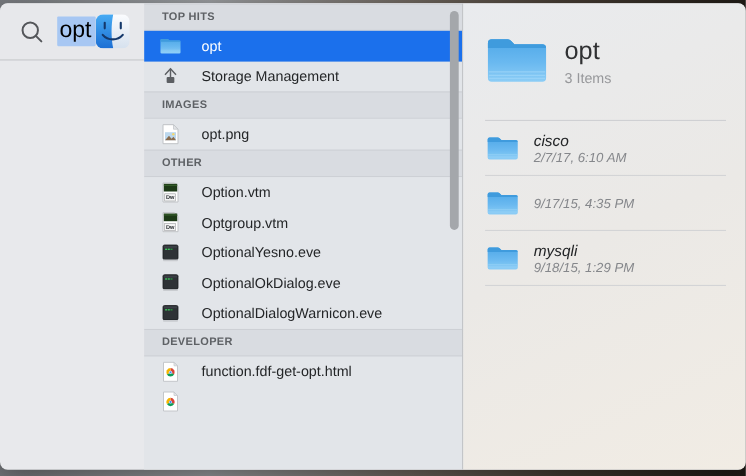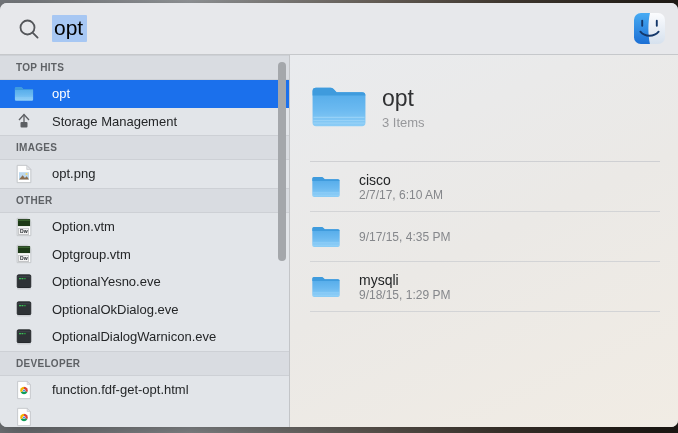--- a/index.html
+++ b/index.html
@@ -7,21 +7,21 @@
   body {
     font-family:"Liberation Sans", sans-serif;
     background:linear-gradient(90deg,#76797d 0%,#9a9da0 28%,#6e665e 55%,#453c33 75%,#201b16 100%);
     position:relative;
   }
   .window {
     position:absolute; left:0; right:0; top:3px; bottom:6px;
     border-radius:7px; overflow:hidden;
     background:#e8e9ec;
     box-shadow:0 8px 28px rgba(0,0,0,.4);
-    display:flex; flex-direction:column;justify-content:space-between;
+    display:flex; flex-direction:row;justify-content:space-between;
   }
   
   .searchbar {
     flex:none; height:52px; background:#e7e8eb;
     border-bottom:1px solid #c6c8cb;
     display:flex; align-items:center; padding:0 13px;
   }
   .mag { width:24px; height:24px; margin:0 11px 0 4px; flex:none; }
   .mag svg { width:100%; height:100%; display:block; }
   .query {
@@ -60,22 +60,22 @@
   }
   .pv-header {
     display:flex; align-items:center; gap:14px;
     padding:28px 0 30px 0; border-bottom:1px solid #cfd0d3;
   }
   .pv-folder { width:58px; height:48px; flex:none; }
   .pv-folder svg { width:100%; height:100%; display:block; }
   .pv-title { font-size:23px; color:#303133; }
   .pv-sub { font-size:13px; color:#97989b; margin-top:3px; }
   .pv-row {
-    height:50px; display:flex; align-items:center; gap:18px;
-    border-bottom:1px solid #d3d4d6; padding-left:1px;
+    height:50px; display:flex; align-items:center; gap:13px;
+    border-bottom:1px solid #d3d4d6; padding-left:1px;font-style:italic;
   }
   .pv-row .ficon { width:30px; height:24px; flex:none; }
   .pv-row .ficon svg { width:100%; height:100%; display:block; }
   .pv-name { font-size:14px; color:#222426; }
   .pv-date { font-size:12px; color:#85878b; margin-top:0; }
 </style>
 </head>
 <body>
 
 <div class="window">

